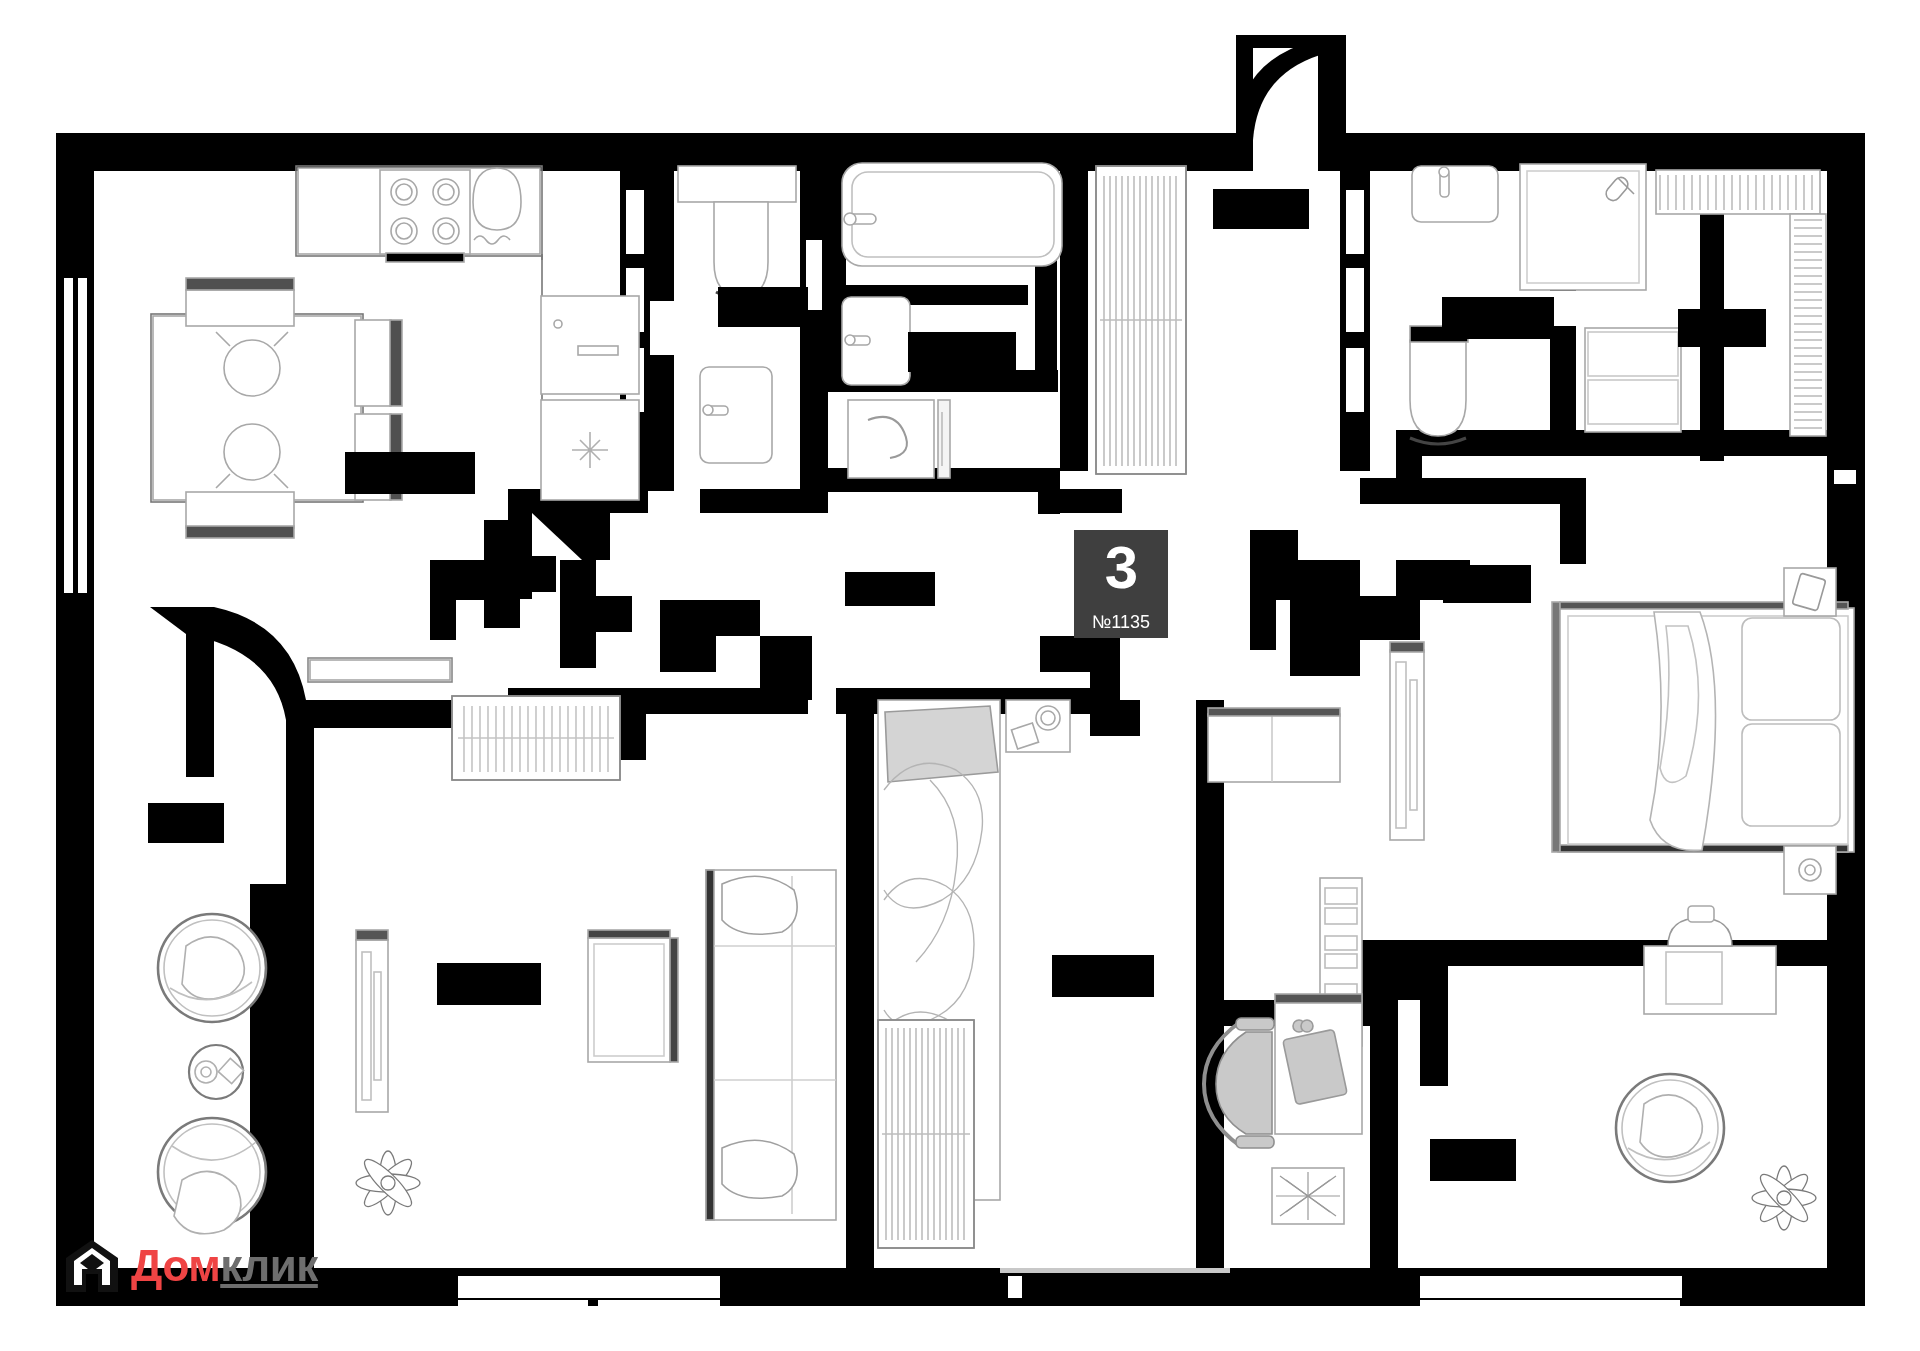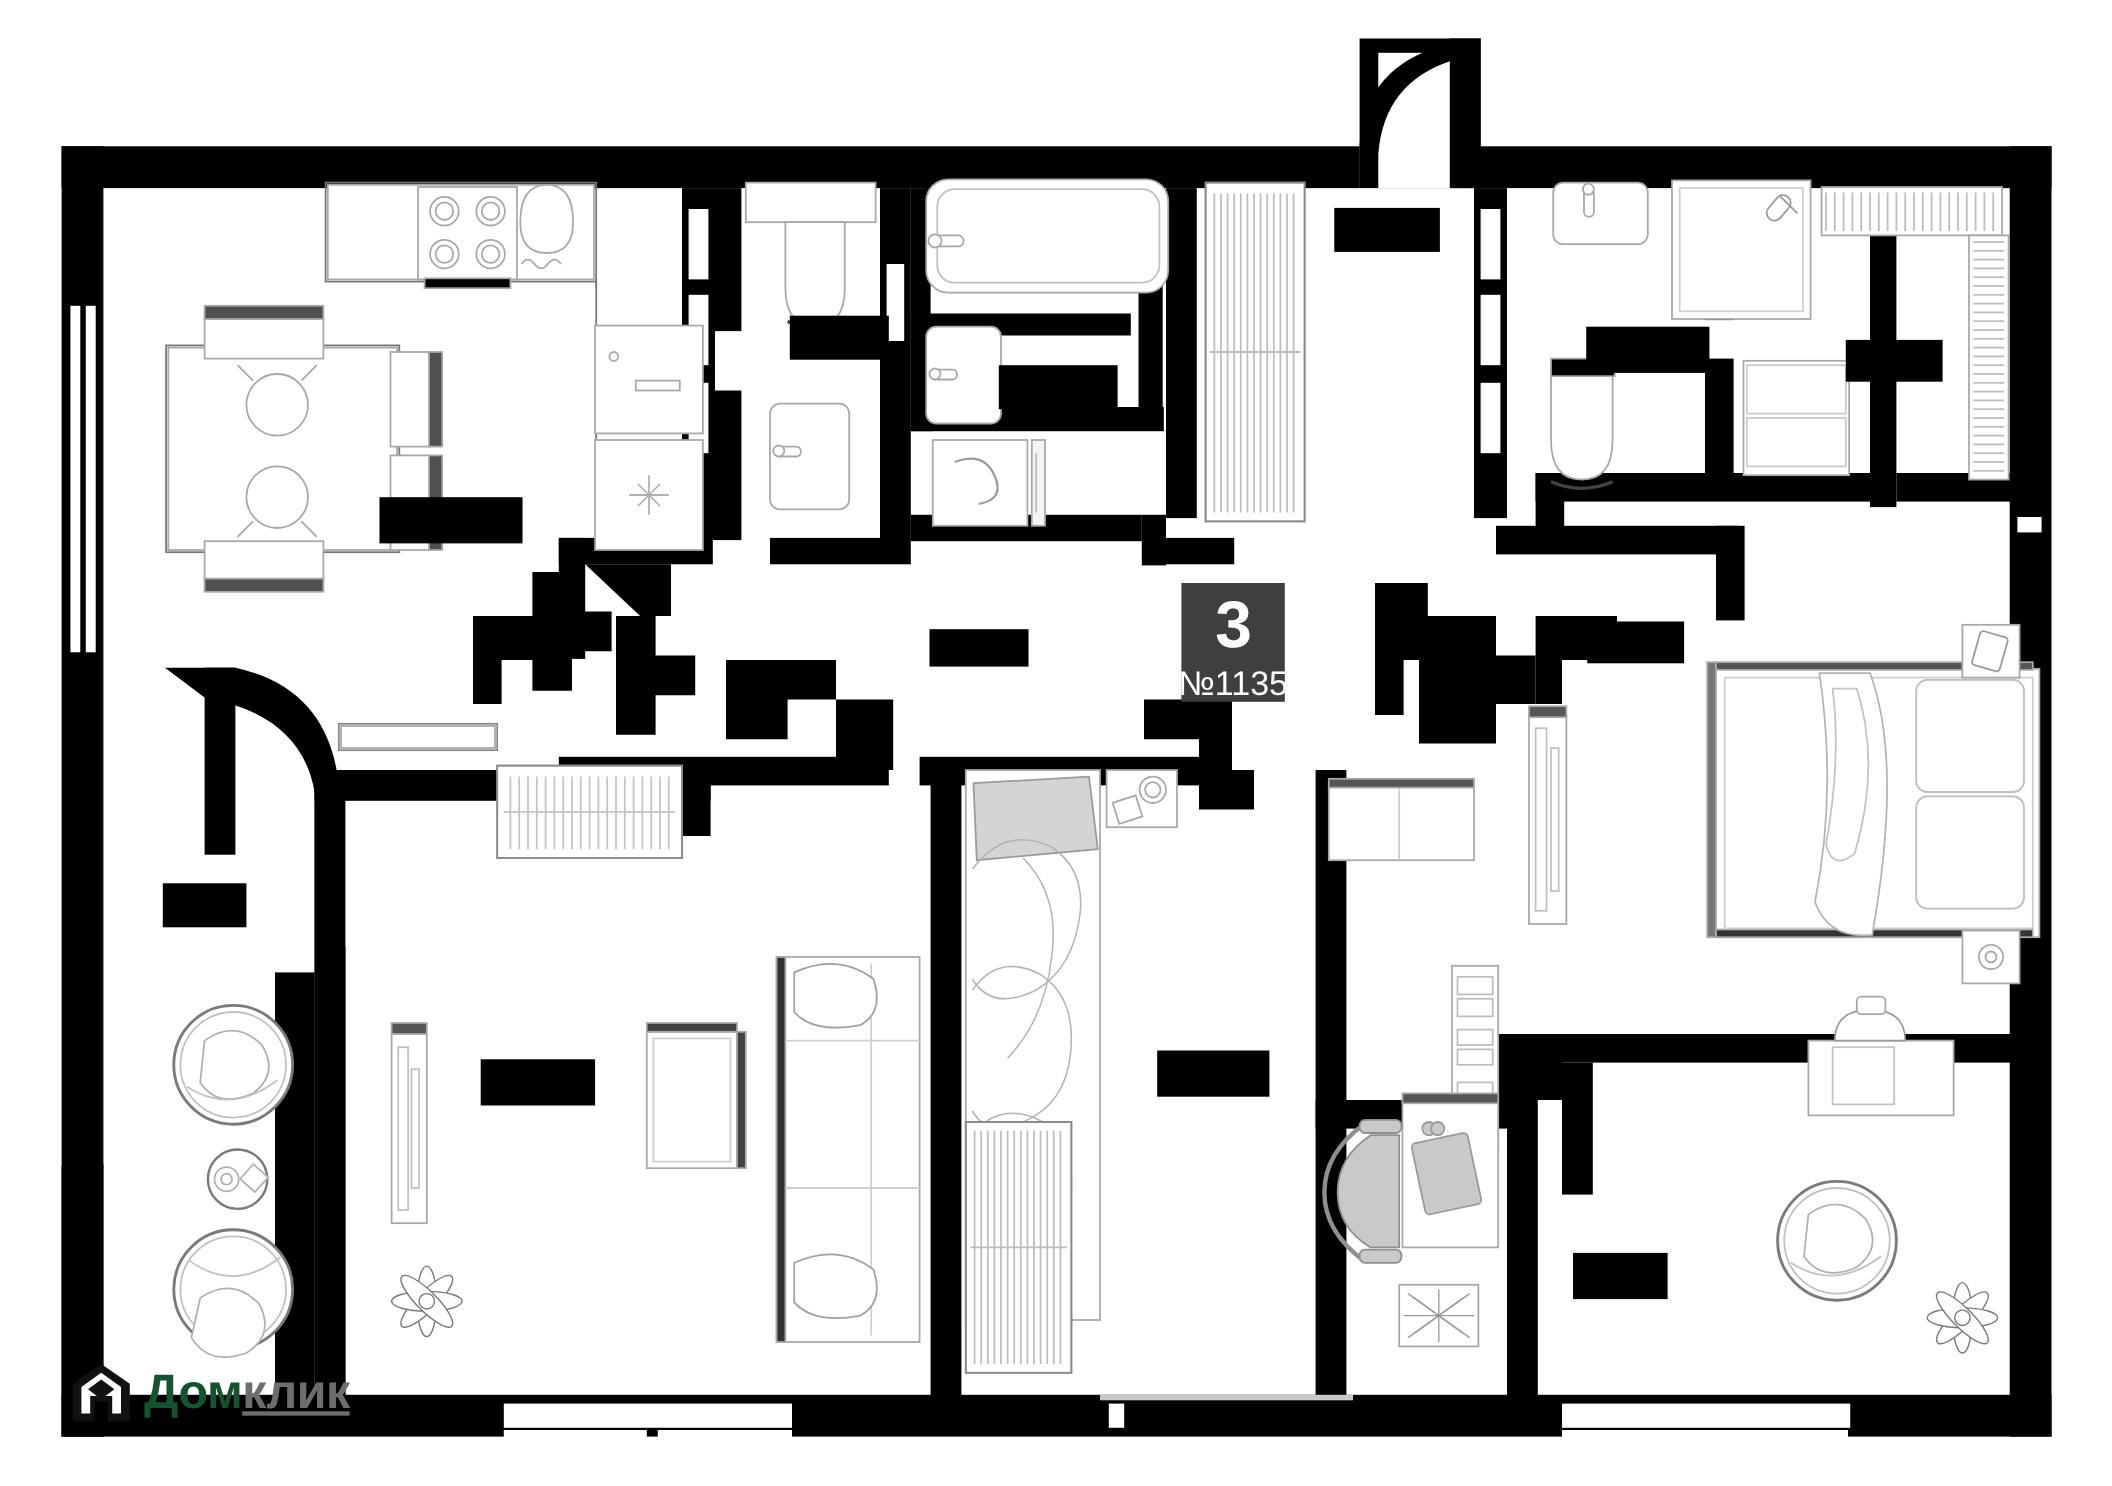--- a/index.html
+++ b/index.html
@@ -24,35 +24,35 @@
     align-items:center; justify-content:flex-start;
     color:#ffffff;
     box-shadow:0 0 0 1px #3f3f3f;
   }
   .badge-num {
     font-size:60px; font-weight:bold; line-height:74px;
     letter-spacing:-1px;
   }
   .badge-sep { width:100%; height:1px; background:#6a6a6a; }
   .badge-id {
-    font-size:31px; line-height:32px; font-weight:normal;
+    font-size:18px; line-height:32px; font-weight:normal;
     padding-top:1px;
   }
 
   
   .redact { position:absolute; background:#000000; }
 
   
   .logo {
     position:absolute; left:62px; top:1236px;
     display:flex; align-items:center; gap:9px;
   }
   .logo-mark { width:60px; height:60px; }
   .logo-text { font-size:44px; font-weight:bold; line-height:46px; letter-spacing:-0.5px; }
-  .logo-dom { color:#14532d; }
+  .logo-dom { color:#ef4444; }
   .logo-klik { color:#6e6e6e;text-decoration:underline; }
 </style>
 </head>
 <body>
 
 <div id="plan">
 <svg width="1920" height="1351" viewBox="0 0 1920 1351" xmlns="http://www.w3.org/2000/svg">
 
   <rect x="0" y="0" width="1920" height="1351" fill="#ffffff"></rect>
 

